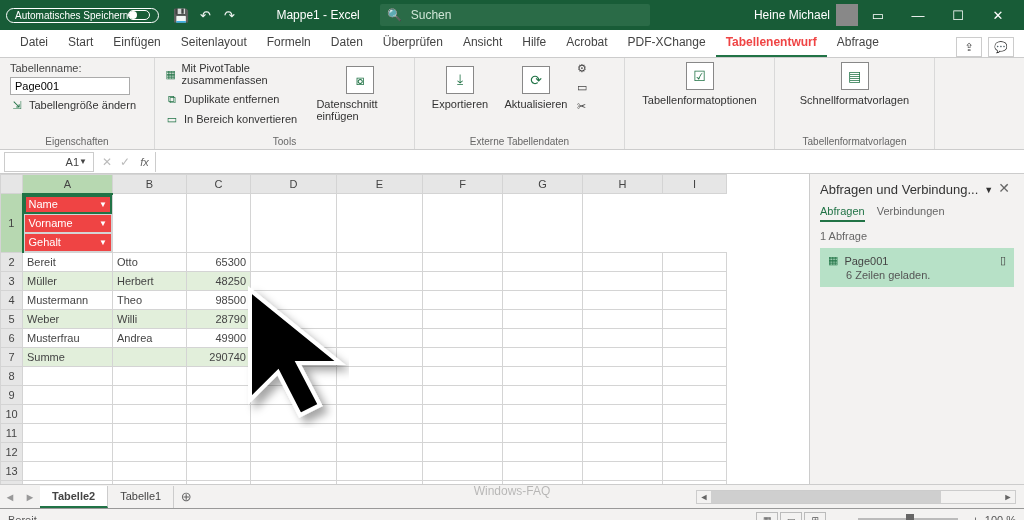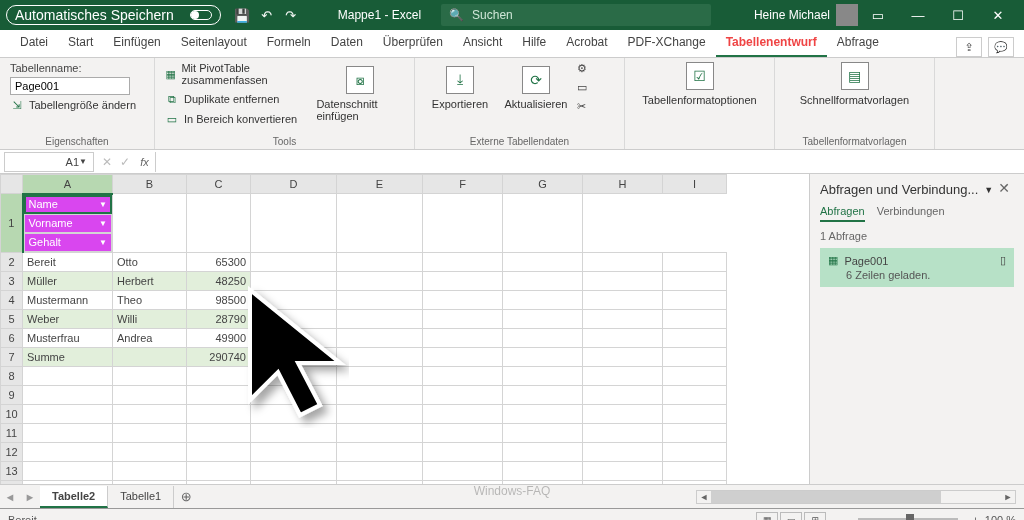--- a/index.html
+++ b/index.html
@@ -1,18 +1,18 @@
 <!DOCTYPE html>
 <html><head>
 <meta charset="utf-8">
 <style>
   * { box-sizing: border-box; margin: 0; padding: 0; font-family: "Segoe UI", Arial, sans-serif; }
   body { width:1024px; height:520px; background:#e6e6e6; font-size:12px; color:#444; overflow:hidden; position:relative;}
   .titlebar { height:30px; background:#185c37; color:#fff; display:flex; align-items:center; padding:0 6px; }
-  .titlebar .auto { border:1px solid #fff; border-radius:10px; padding:1px 8px; font-size:14px; display:flex; align-items:center; gap:16px; margin-right:10px;}
+  .titlebar .auto { border:1px solid #fff; border-radius:10px; padding:1px 8px; font-size:10px; display:flex; align-items:center; gap:0; margin-right:10px;}
   .toggle { width:22px; height:10px; border:1px solid #fff; border-radius:5px; position:relative;}
   .toggle::after{content:"";width:8px;height:8px;border-radius:4px;background:#fff;position:absolute;left:0;top:0;}
   .tb-icon{ width:20px;text-align:center;font-size:13px;opacity:.95;margin:0 2px;}
   .titlebar .doc { flex:0 0 auto; margin:0 20px 0 35px; font-size:12px;}
   .searchbox{ flex:0 0 270px; height:22px; background:#2a6b47; border-radius:2px; display:flex; align-items:center;gap:8px;padding:0 8px;color:#cfe6d7; font-size:12px;}
   .titlebar .spacer{flex:1;}
   .user{display:flex;align-items:center;gap:6px;font-size:12px;}
   .avatar{width:22px;height:22px;background:#888;}
   .winbtn{width:40px;text-align:center;font-size:13px;}
   .tabsbar{height:28px;background:#fff;display:flex;align-items:flex-end;padding:0 10px;border-bottom:1px solid #ccc;}
@@ -35,21 +35,21 @@
   .namebox .fx{margin:0 6px;color:#666;font-style:italic;font-size:11px;}
   .workarea{display:flex;height:310px;}
   .grid{flex:1;overflow:hidden;background:#fff;position:relative;}
   table{border-collapse:collapse;table-layout:fixed;}
   th,td{border:1px solid #d4d4d4;height:19px;font-size:11px;padding:0 4px;text-align:left;white-space:nowrap;overflow:hidden;}
   .colhdr{background:#e6e6e6;text-align:center;font-weight:normal;}
   .colhdr.sel{background:#b7d8b1;border-bottom:2px solid #217346;}
   .rowhdr{width:22px;background:#e6e6e6;text-align:center;font-weight:normal;}
   .rowhdr.selr{background:#b7d8b1;border-right:2px solid #217346;}
   .corner{background:#e6e6e6;width:22px;}
-  .thdr{background:#d946ef;color:#fff;display:flex;align-items:center;justify-content:space-between;}
+  .thdr{background:#ef4444;color:#fff;display:flex;align-items:center;justify-content:space-between;}
   .thdr.sel{outline:2px solid #217346;outline-offset:-2px;}
   .drop{font-size:8px;color:#fff;}
   .band1{background:#e2efdb;}
   .band0{background:#fff;}
   td.num{text-align:right;}
   .panel{width:215px;background:#f3f2f1;border-left:1px solid #ccc;padding:8px 10px;}
   .panel h3{font-size:13px;font-weight:normal;color:#333;display:flex;align-items:center;gap:6px;}
   .panel .ptabs{display:flex;gap:12px;margin:8px 0;font-size:11px;}
   .panel .ptab{padding-bottom:3px;color:#666;}
   .panel .ptab.a{color:#217346;border-bottom:2px solid #217346;}

